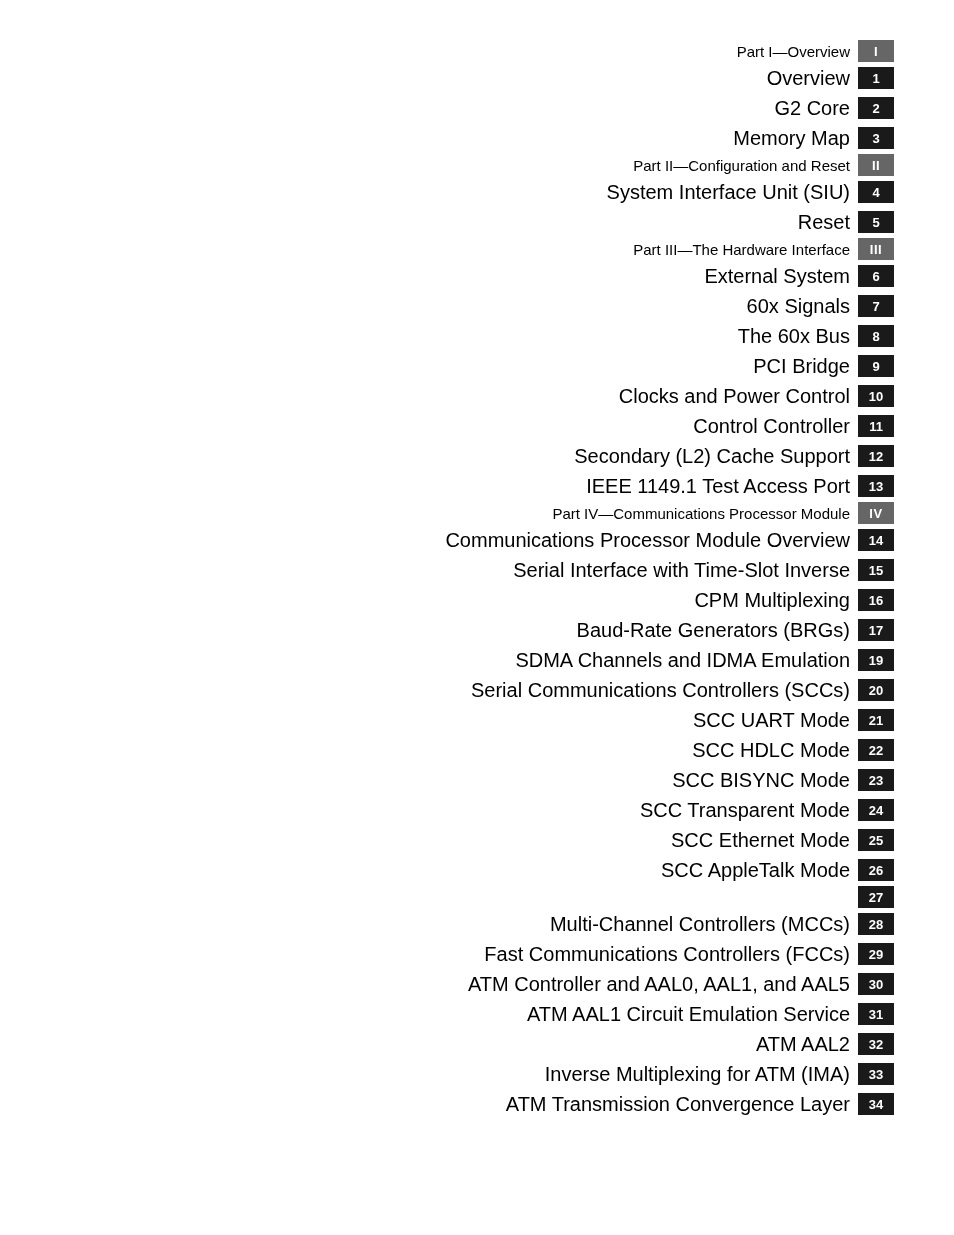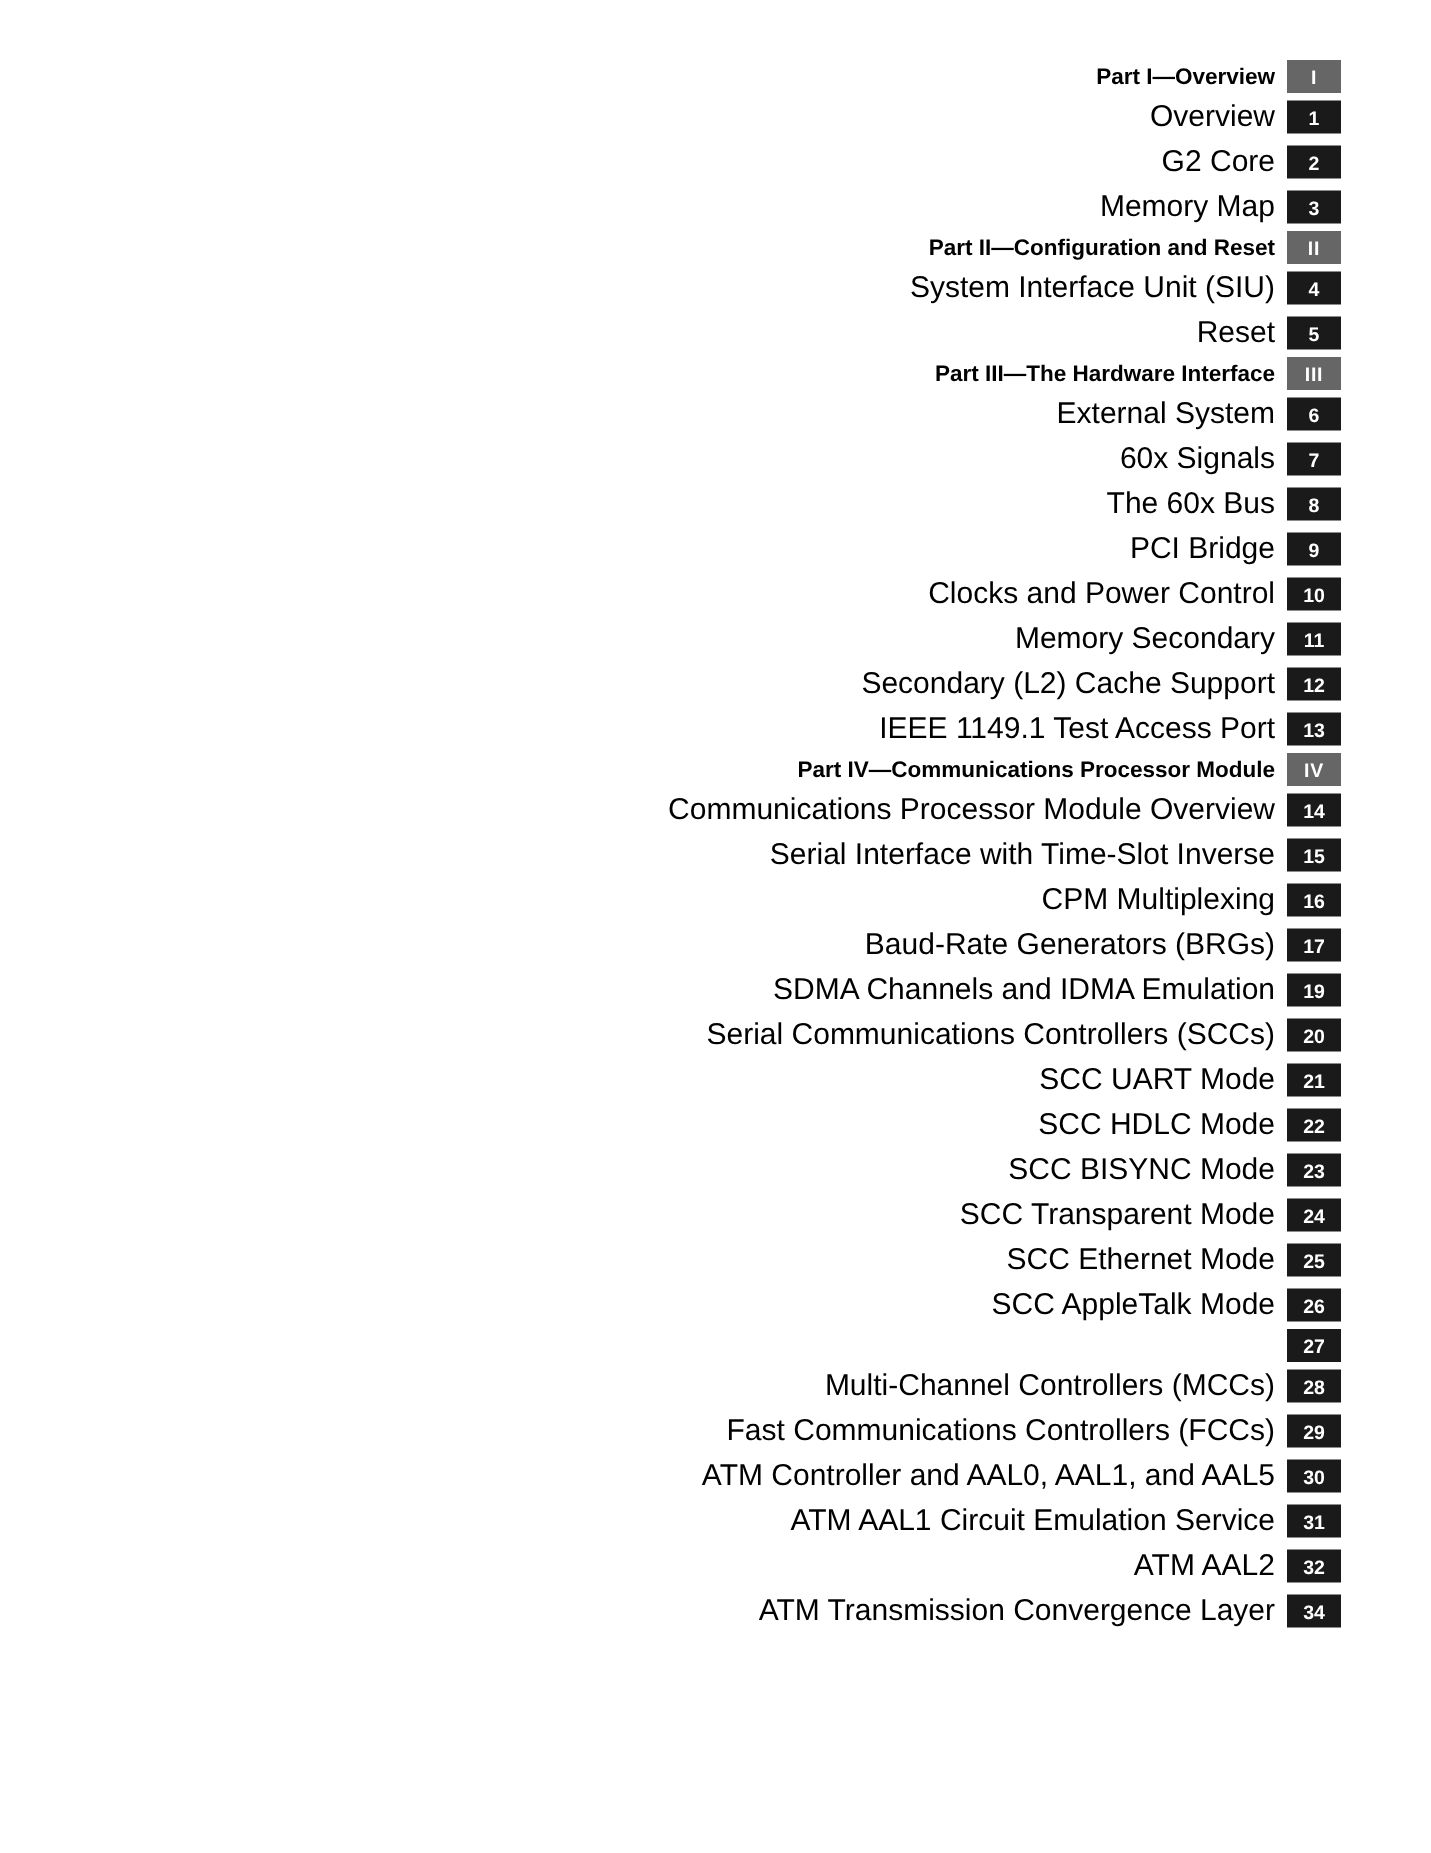--- a/index.html
+++ b/index.html
@@ -24,21 +24,21 @@
       margin-bottom: 2px;
     }
     .toc-label {
       font-size: 20px;
       color: #000;
       text-align: right;
       margin-right: 8px;
       line-height: 1.4;
     }
     .toc-label.part-label {
-      font-weight: bold;
+      font-weight: normal;
       font-size: 15px;
     }
     .toc-badge {
       display: inline-flex;
       align-items: center;
       justify-content: center;
       background: #1a1a1a;
       color: #fff;
       font-size: 13px;
       font-weight: bold;
@@ -102,21 +102,21 @@
     </div>
     <div class="toc-row">
       <span class="toc-label">PCI Bridge</span>
       <span class="toc-badge">9</span>
     </div>
     <div class="toc-row">
       <span class="toc-label">Clocks and Power Control</span>
       <span class="toc-badge">10</span>
     </div>
     <div class="toc-row">
-      <span class="toc-label">Memory Secondary</span>
+      <span class="toc-label">Control Controller</span>
       <span class="toc-badge">11</span>
     </div>
     <div class="toc-row">
       <span class="toc-label">Secondary (L2) Cache Support</span>
       <span class="toc-badge">12</span>
     </div>
     <div class="toc-row">
       <span class="toc-label">IEEE 1149.1 Test Access Port</span>
       <span class="toc-badge">13</span>
     </div>
@@ -187,18 +187,22 @@
       <span class="toc-label">ATM Controller and AAL0, AAL1, and AAL5</span>
       <span class="toc-badge">30</span>
     </div>
     <div class="toc-row">
       <span class="toc-label">ATM AAL1 Circuit Emulation Service</span>
       <span class="toc-badge">31</span>
     </div>
     <div class="toc-row">
       <span class="toc-label">ATM AAL2</span>
       <span class="toc-badge">32</span>
+    </div>
+    <div class="toc-row">
+      <span class="toc-label">Inverse Multiplexing for ATM (IMA)</span>
+      <span class="toc-badge">33</span>
     </div>
     <div class="toc-row">
       <span class="toc-label">ATM Transmission Convergence Layer</span>
       <span class="toc-badge">34</span>
     </div>
   </div>
 
 </body></html>

